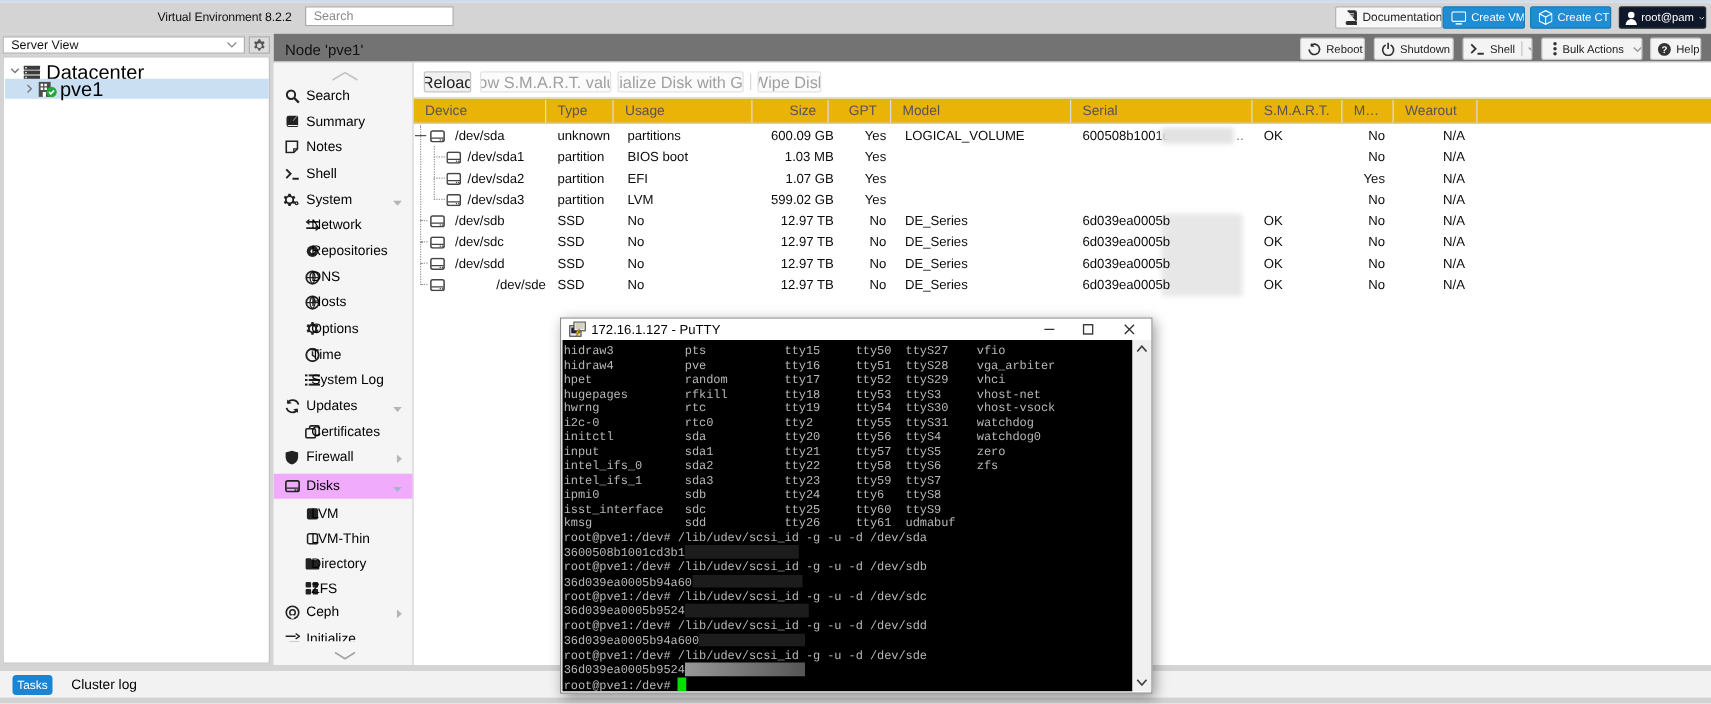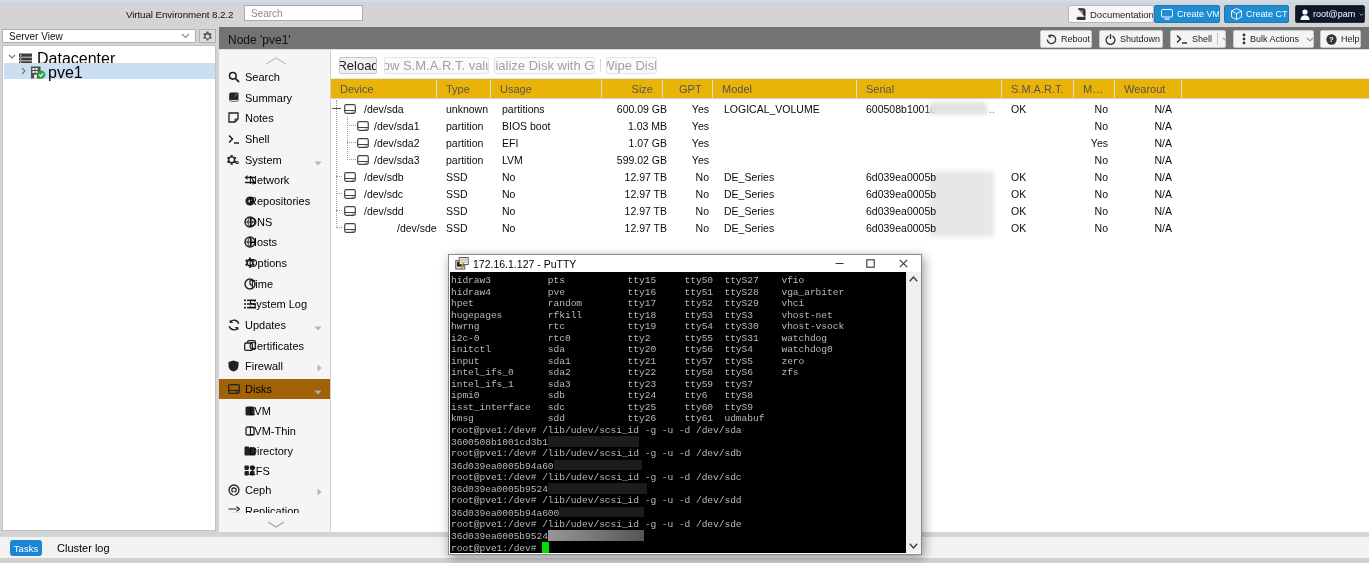--- a/index.html
+++ b/index.html
@@ -34,21 +34,21 @@
 
 #nodehdr { left:219px; top:27px; width:1282px; height:23px; background:#737373; border-bottom:1px solid #dcdcdc; }
 #nodetitle { left:9px; top:6px; font-size:12px; color:#111; }
 #menu { left:219px; top:50px; width:112px; height:482px; background:#f5f5f5; border-right:1px solid #d0d0d0; }
 .mitem { position:absolute; width:111px; height:20px; font-size:11px; color:#000; }
 .mitem .mico { position:absolute; left:8px; top:3px; width:13px; height:13px; display:flex; align-items:center; justify-content:center; }
 .mitem.sub .mico { left:24px; }
 .mitem .mtx { position:absolute; left:26px; top:4px; }
 .mitem.sub .mtx { left:30px; }
 .mitem .march { position:absolute; right:8px; top:6px; }
-.msel { background:#a16207; }
+.msel { background:#f0abfc; }
 
 
 .nbtn { position:absolute; top:3px; height:18px; background:#f4f4f4; border:1px solid #c9c9c9; border-radius:2px; font-size:9px; color:#222; display:flex; align-items:center; white-space:nowrap; overflow:hidden; }
 .nico { margin:0 4px 0 5px; display:flex; }
 .mchev { margin-left:7px; display:flex; }
 
 
 #content { left:331px; top:50px; width:1038px; height:482px; background:#fff; }
 .tbtn { position:absolute; top:7px; height:17px; border:1px solid #c5c5c5; border-radius:2px; font-size:13px; color:#222; background:#f0f0f0; display:flex; align-items:center; justify-content:center; white-space:nowrap; overflow:hidden; }
 .tbtn.dis { background:#fbfbfb; border-color:#e3e3e3; color:#a0a0a0; }
@@ -424,21 +424,21 @@
             <path d="M0.5,0.5 L0.5,7.5 L4.5,4 Z" fill="#b5b5b5"></path>
           </svg></span>
       </div>
     <div class="mitem" style="top:451px;height:12px;overflow:hidden;">
         <span class="mico">
           <svg width="12" height="9" viewBox="0 0 12 9">
             <path d="M0.5,3 h8 M8.5,0.8 l3,2.2 l-3,2.2" stroke="#222" stroke-width="1.2" fill="none"></path>
             <path d="M11.5,7.5 h-8" stroke="#222" stroke-width="1.2" fill="none"></path>
           </svg>
         </span>
-        <span class="mtx">Replication</span>
+        <span class="mtx">Initialize</span>
       </div>
     <svg style="position:absolute;left:48px;top:471px" width="18" height="7" viewBox="0 0 18 7">
         <path d="M1,1 L9,6 L17,1" stroke="#a2a2a2" stroke-width="1.2" fill="none"></path>
       </svg>
   </div>
 
   <div class="abs" id="content">
     <div class="tbtn" style="left:8px;width:38px;">Reload</div>
     <div class="tbtn dis" style="left:53px;width:105px;">Show S.M.A.R.T. values</div>
     <div class="tbtn dis" style="left:163px;width:101px;">Initialize Disk with GPT</div>

